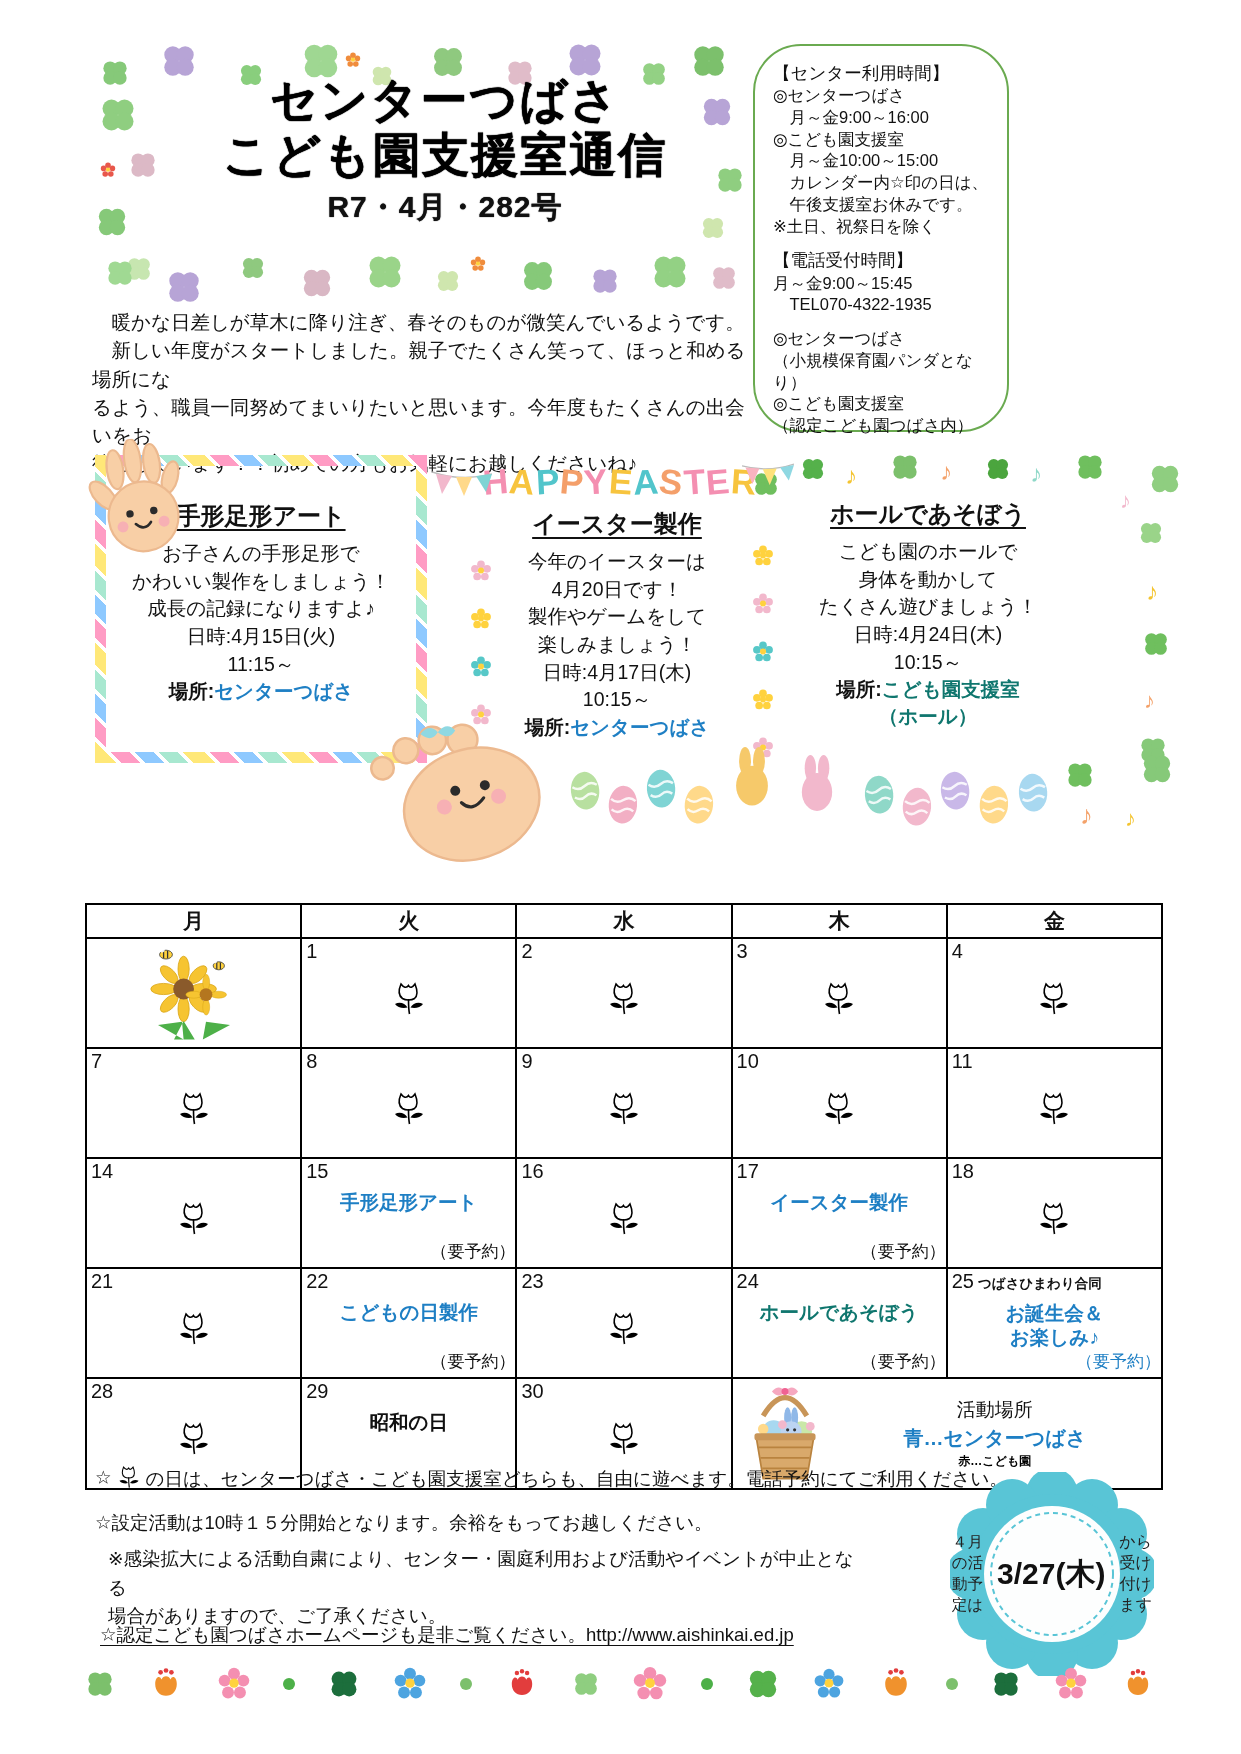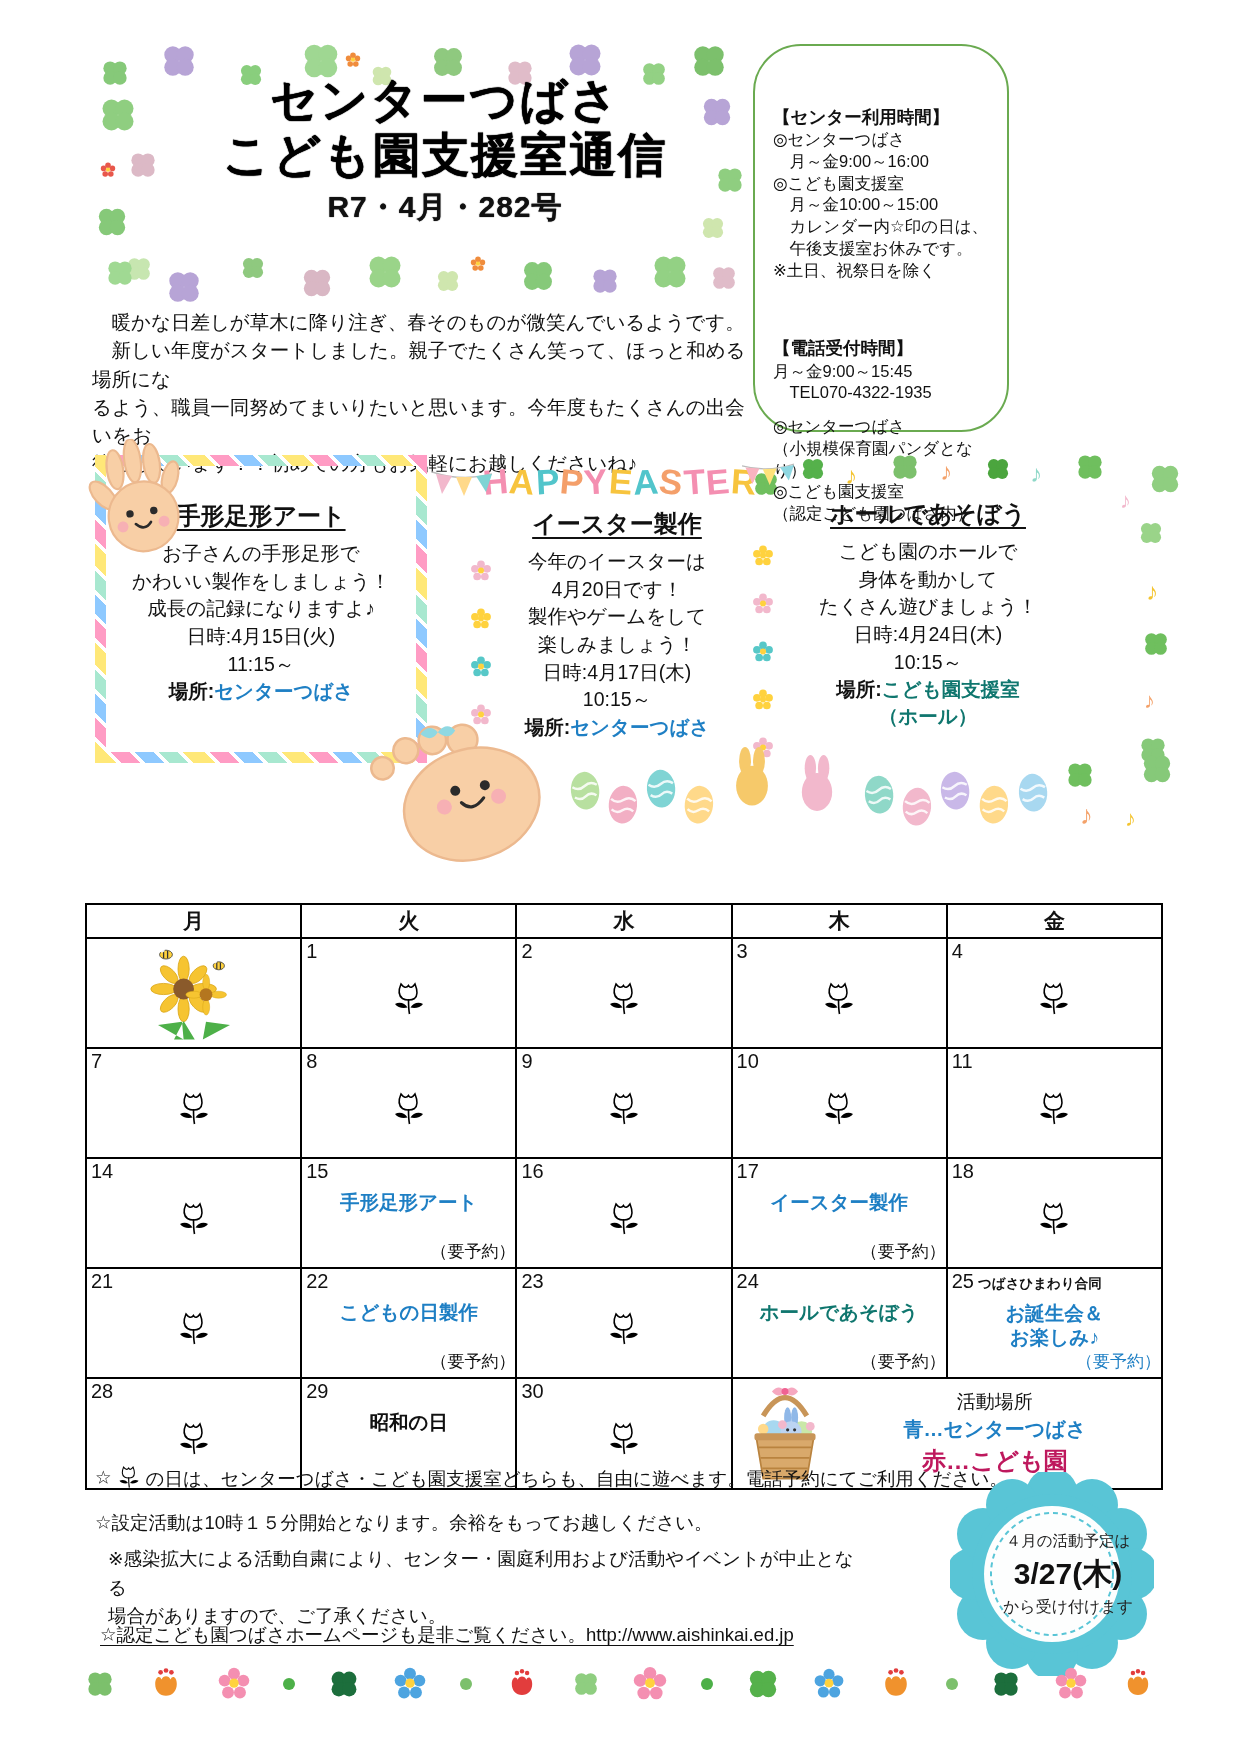--- a/index.html
+++ b/index.html
@@ -14,21 +14,21 @@
   .title-block{left:150px;top:72px;width:590px;text-align:center;line-height:1.18;}
   .title-line{font-size:47px;font-weight:900;letter-spacing:2px;color:#000;
               text-shadow:0 0 1px #000,0 0 1px #000;}
   .title-issue{font-size:30px;font-weight:900;margin-top:6px;letter-spacing:1px;
                text-shadow:0 0 1px #000;}
 
   
   .info-box{left:753px;top:44px;width:256px;height:388px;border:2.5px solid #6aaa50;
             border-radius:48px;padding:16px 14px 10px 18px;box-sizing:border-box;
             font-size:16.5px;line-height:1.32;}
-  .info-h{font-weight:bold;font-size:17.5px;margin-top:44px;}
+  .info-h{font-weight:normal;font-size:17.5px;}
   .info-gap{height:12px;}
 
   
   .greeting{left:92px;top:308px;width:660px;font-size:19.5px;line-height:1.45;font-weight:500;}
 
   
   .ebox{box-sizing:border-box;text-align:center;}
   .ebox1{left:95px;top:455px;width:332px;height:308px;padding:34px 6px 6px 6px;
          border:11px solid transparent;border-radius:8px;
          border-image:repeating-linear-gradient(45deg,#ffe878 0 15px,#fff 15px 19px,#ff9cc4 19px 32px,#fff 32px 36px,#8ec9ff 36px 49px,#fff 49px 53px,#a8e8d0 53px 66px,#fff 66px 70px) 11;}
@@ -59,31 +59,31 @@
   .cal .tulip{display:block;margin:16px auto 0 auto;width:44px;height:44px;}
   .cal .ev{display:block;text-align:center;font-size:19.5px;font-weight:bold;margin-top:8px;line-height:1.25;}
   .cal .ev.black{color:#111;}
   .cal .note{position:absolute;bottom:4px;left:0;right:0;text-align:right;font-size:17px;font-weight:500;}
   .legend-cell{vertical-align:middle !important;}
   .legend-wrap{display:flex;align-items:center;height:100%;}
   .legend-basket{width:96px;flex:0 0 96px;}
   .legend-txt{flex:1;text-align:center;line-height:1.45;}
   .legend-h{font-size:19px;font-weight:500;}
   .legend-b{font-size:20px;font-weight:bold;color:#1e7fc4;}
-  .legend-r{font-size:24px;font-weight:bold;color:#be185d;}
+  .legend-r{font-size:12px;font-weight:bold;color:#000000;}
 
   
   .note1{left:95px;top:1463px;width:1060px;font-size:18.5px;font-weight:500;display:flex;align-items:center;gap:2px;}
   .note2{left:95px;top:1510px;width:860px;font-size:18.5px;font-weight:500;}
   .note3{left:108px;top:1545px;width:760px;font-size:18.5px;font-weight:500;line-height:1.55;}
   .note4{left:100px;top:1622px;width:780px;font-size:18.5px;font-weight:500;text-decoration:underline;text-underline-offset:4px;}
 
   
   .badge{left:950px;top:1472px;width:204px;height:204px;}
-  .badge-text{position:absolute;left:16px;top:0;width:100%;height:100%;display:flex;flex-direction:column;
+  .badge-text{position:absolute;left:0;top:0;width:100%;height:100%;display:flex;flex-direction:row;
               justify-content:center;align-items:center;text-align:center;}
   .badge-l1{font-size:15.5px;font-weight:500;color:#222;}
   .badge-l2{font-size:30px;font-weight:bold;font-family:Liberation Sans, sans-serif;color:#111;margin:2px 12px;}
   .badge-l3{font-size:16px;font-weight:500;color:#222;}
 
   
   .bottom-garland{left:85px;top:1648px;width:1070px;height:72px;display:flex;align-items:center;
                   justify-content:space-between;}
   .bottom-garland svg{flex:0 0 auto;}
   .bdot{width:12px;height:12px;border-radius:50%;flex:0 0 auto;}

